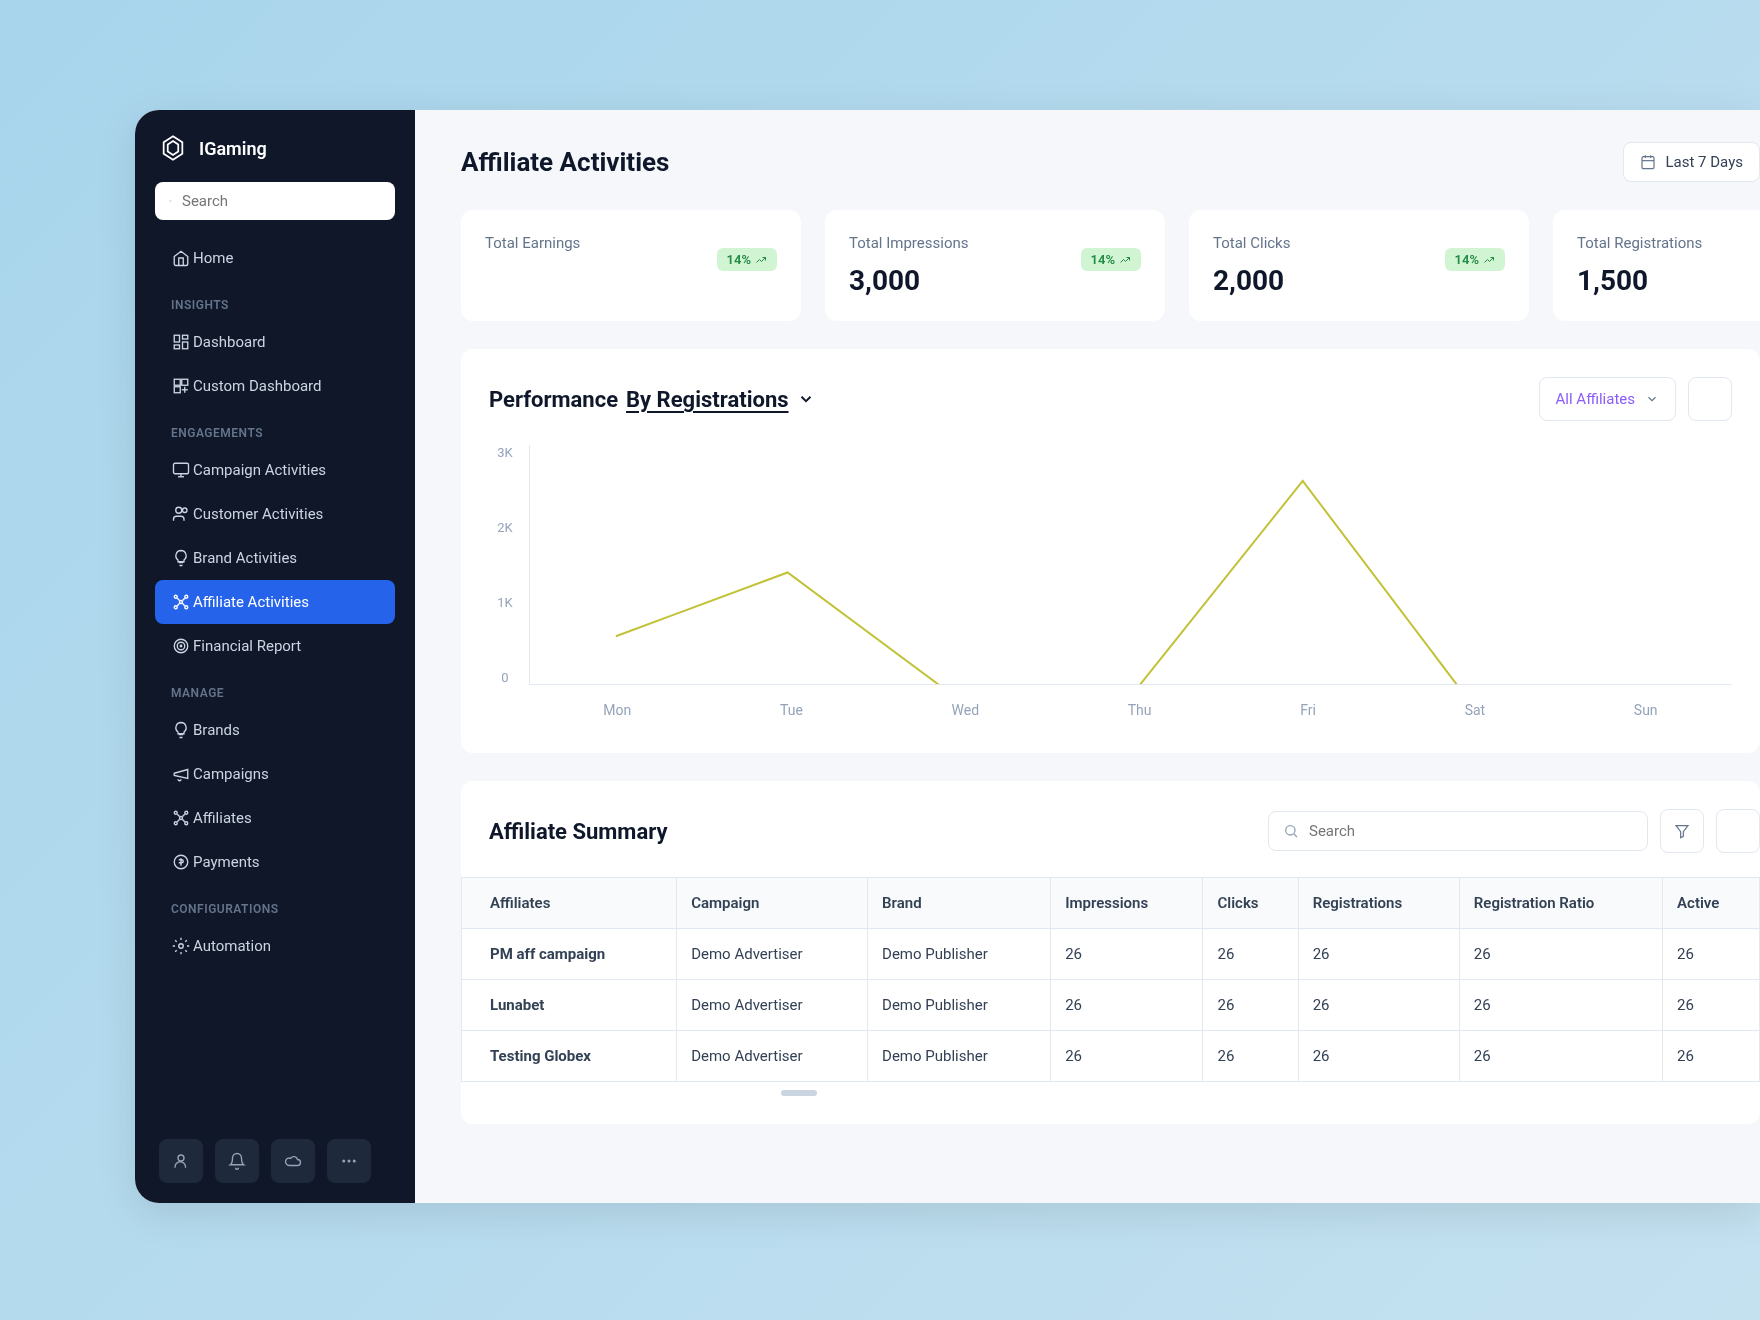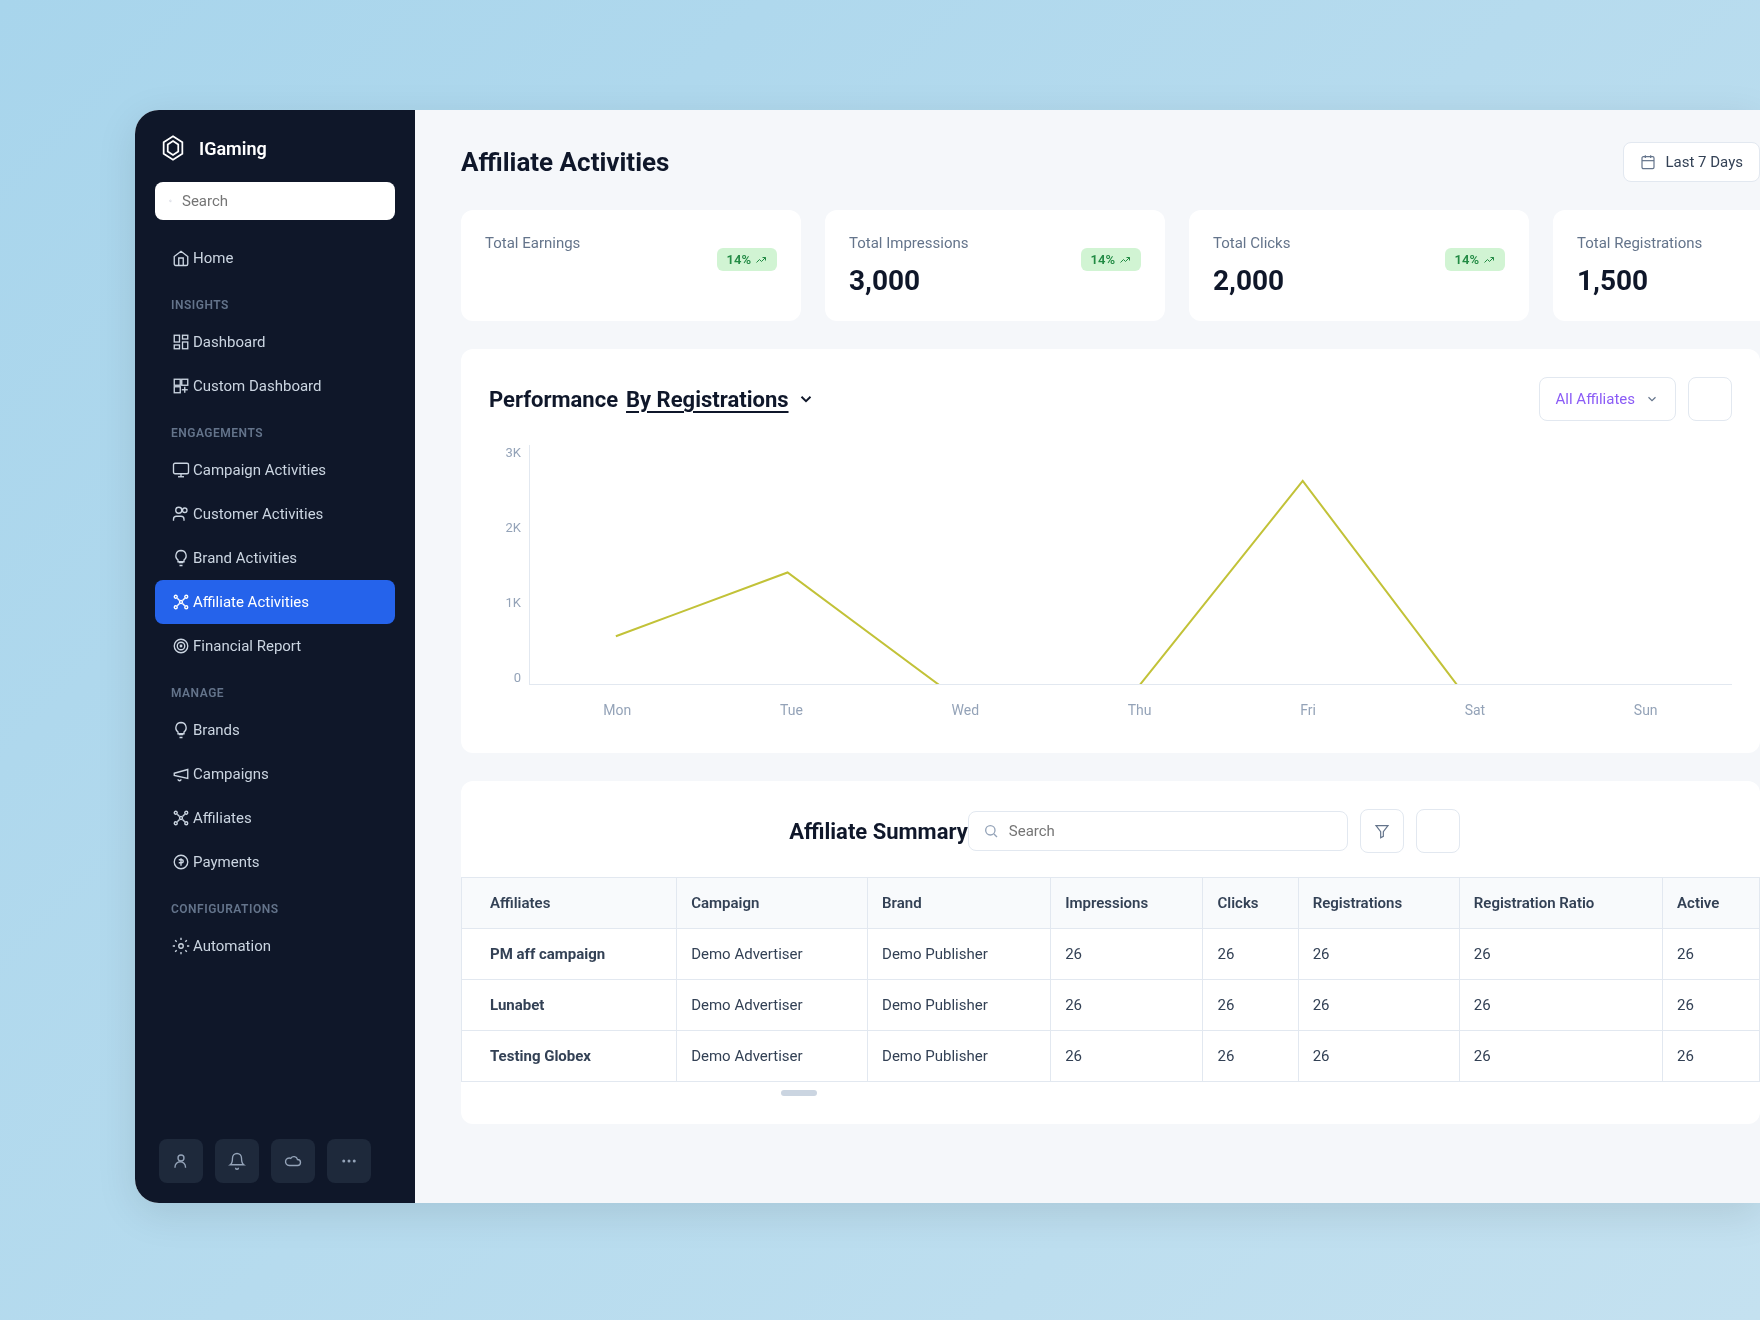--- a/index.html
+++ b/index.html
@@ -28,28 +28,28 @@
 .kpi-label{font-size:15px;color:#64748b;margin-bottom:12px}
 .kpi-value{font-size:28px;font-weight:700;color:#0f172a}
 .kpi-badge{position:absolute;top:38px;right:24px;background:#d1f4d3;color:#228b44;font-size:13px;font-weight:600;padding:4px 10px;border-radius:6px;display:flex;align-items:center;gap:4px}
 .chart-card{background:#fff;border-radius:12px;padding:28px 28px 28px 28px;margin-bottom:28px}
 .chart-head{display:flex;justify-content:space-between;margin-bottom:24px}
 .chart-title{font-size:22px;font-weight:700;color:#0f172a;display:flex;align-items:center;gap:8px}
 .chart-title .underline{text-decoration:underline;text-underline-offset:4px}
 .chart-controls{display:flex;gap:12px}
 .dropdown{display:flex;align-items:center;gap:10px;background:#fff;border:1px solid #e2e8f0;border-radius:8px;padding:10px 16px;font-size:15px;color:#8b5cf6;cursor:pointer}
 .chart-body{position:relative;height:280px}
-.y-axis{position:absolute;left:0;top:0;bottom:40px;width:40px;display:flex;flex-direction:column;justify-content:space-between;align-items:flex-end;padding-right:8px}
+.y-axis{position:absolute;left:0;top:0;bottom:40px;width:40px;display:flex;flex-direction:column;justify-content:space-between;align-items:center;padding-right:8px}
 .y-tick{font-size:13px;color:#94a3b8}
 .plot{position:absolute;left:40px;right:0;top:0;bottom:40px;border-left:1px solid #e2e8f0;border-bottom:1px solid #e2e8f0}
 .x-axis{position:absolute;left:40px;right:0;bottom:0;height:30px;display:flex;justify-content:space-around;align-items:center}
 .x-tick{font-size:14px;color:#94a3b8}
 .line-path{stroke:#c2c238;stroke-width:2;fill:none}
 .table-card{background:#fff;border-radius:12px;padding:28px 0}
-.table-head{display:flex;justify-content:center;align-items:center;margin-bottom:24px;padding-left:28px}
+.table-head{display:flex;justify-content:space-between;align-items:center;margin-bottom:24px;padding-left:28px}
 .table-title{font-size:22px;font-weight:700;color:#0f172a}
 .table-controls{display:flex;gap:12px;align-items:center}
 .table-search{display:flex;align-items:center;gap:10px;border:1px solid #e2e8f0;border-radius:8px;padding:10px 14px;width:380px}
 .table-search input{border:none;outline:none;font-size:15px;flex:1}
 .icon-btn{width:44px;height:44px;border:1px solid #e2e8f0;border-radius:8px;display:flex;align-items:center;justify-content:center;cursor:pointer;background:#fff}
 table{width:100%;border-collapse:collapse}
 th,td{text-align:left;padding:16px 14px;font-size:15px;border:1px solid #e2e8f0}
 th{background:#f8fafc;font-weight:600;color:#334155}
 td{color:#334155}
 td.bold{font-weight:700}

